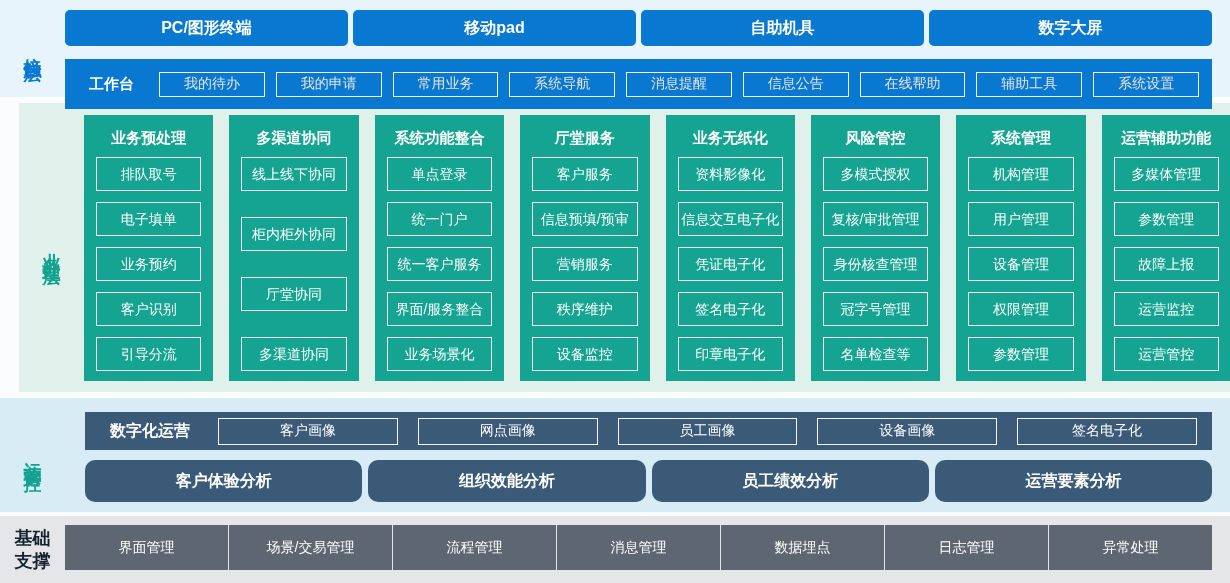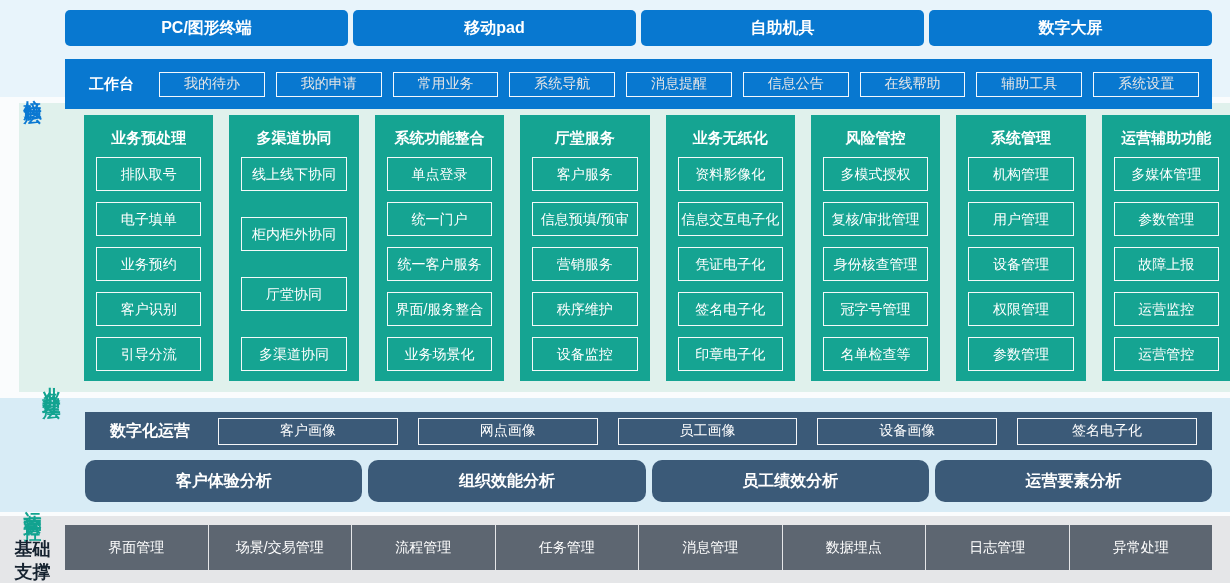--- a/index.html
+++ b/index.html
@@ -12,21 +12,21 @@
     overflow:hidden;
   }
   .sec { display:flex; width:100%; }
   .sec-contact    { height:97px;  background:#e8f4fb; margin-bottom:6px; }
   .sec-business   { height:289px; background:#e0f1ec; margin-bottom:6px;margin-left:19px; }
   .sec-ops        { height:114px; background:#d8ecf6; margin-bottom:4px;gap:20px; }
   .sec-foundation { height:67px;  background:#e5e6e8; }
 
   .side-label {
     width:65px; flex:0 0 65px;
-    display:flex; align-items:flex-end; justify-content:center;
+    display:flex; align-items:center; justify-content:center;
     font-weight:bold; font-size:18px;
   }
   .vtext { writing-mode:vertical-rl; text-orientation:upright; letter-spacing:4px; }
   .lbl-blue  { color:#0a78d2; }
   .lbl-teal  { color:#12a390; }
   .lbl-dark  { color:#15222f; }
   .hlabel { width:2.3em; text-align:center; line-height:1.25; font-size:18px; }
 
   .sec-body { flex:1; padding-right:18px; }
 
@@ -244,21 +244,20 @@
 
   <div class="sec sec-foundation">
     <div class="side-label lbl-dark">
       <span class="hlabel">基础支撑</span>
     </div>
     <div class="sec-body">
       <div class="foundation-row">
         <div class="foundation-btn">界面管理</div>
         <div class="foundation-btn">场景/交易管理</div>
         <div class="foundation-btn">流程管理</div>
-        <div class="foundation-btn">任务管理</div>
         <div class="foundation-btn">消息管理</div>
         <div class="foundation-btn">数据埋点</div>
         <div class="foundation-btn">日志管理</div>
         <div class="foundation-btn">异常处理</div>
       </div>
     </div>
   </div>
 
 </div>
 

